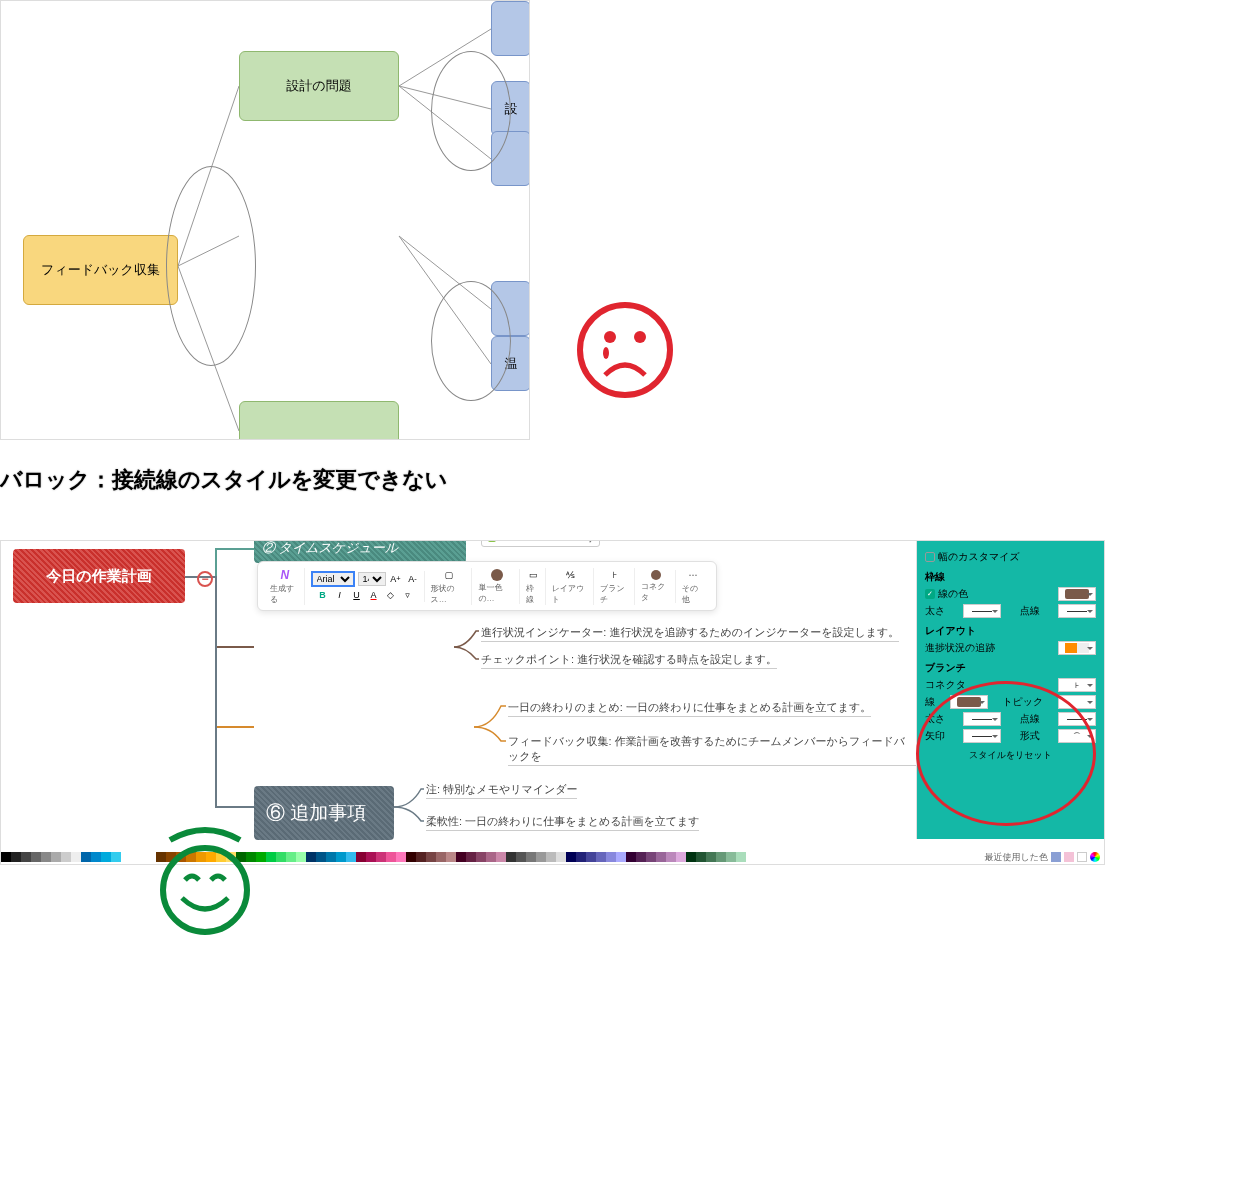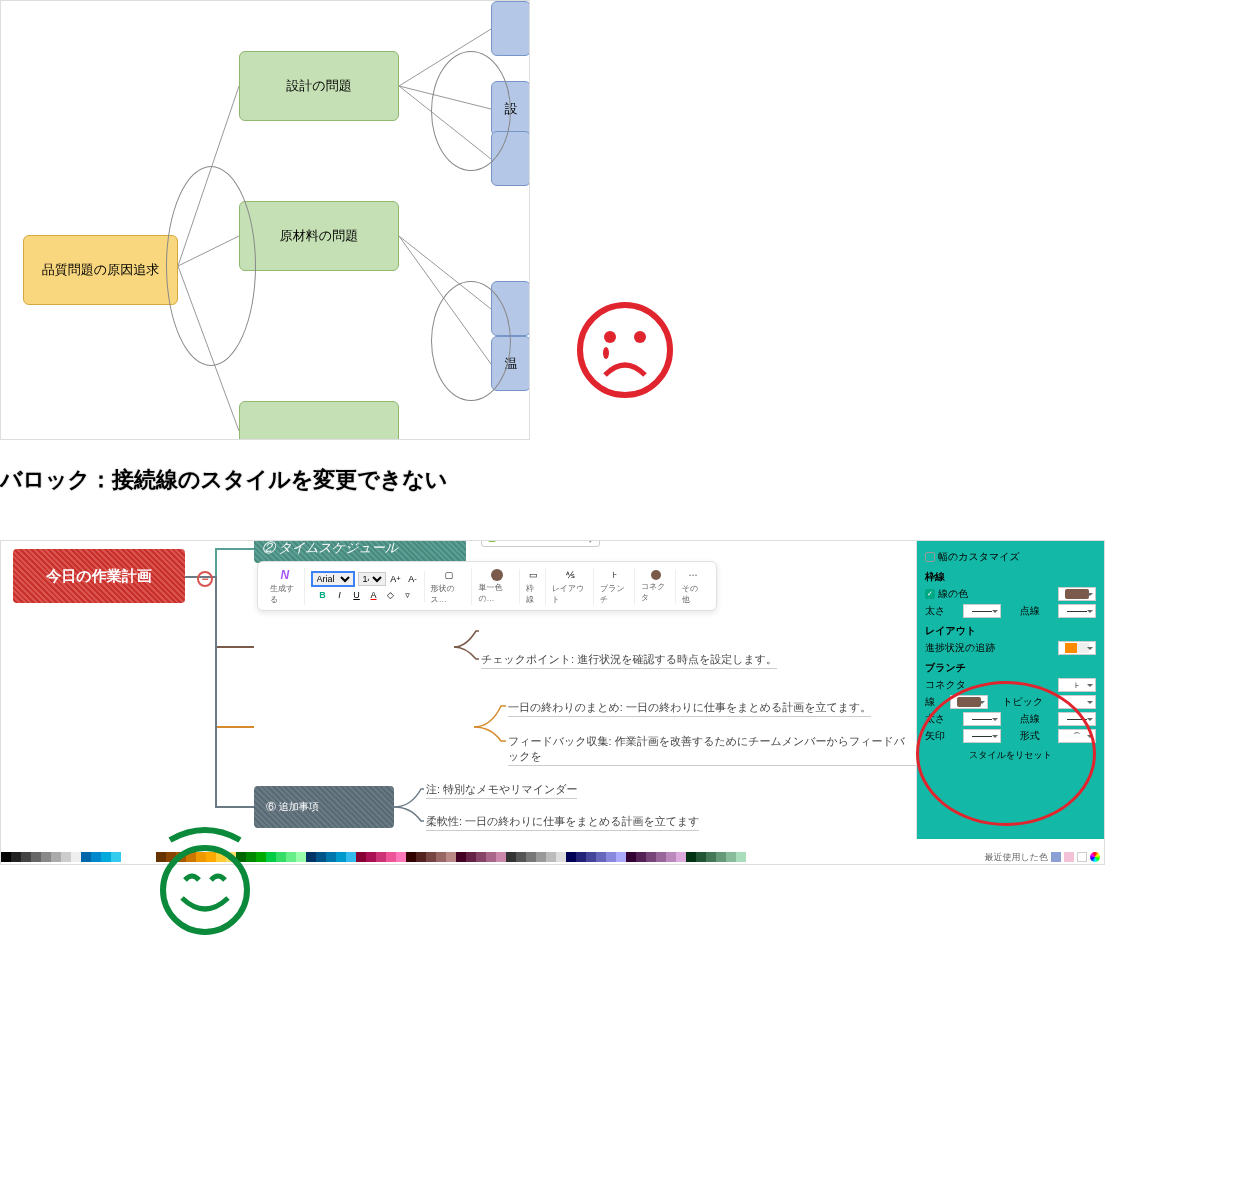--- a/index.html
+++ b/index.html
@@ -31,21 +31,21 @@
 .bottom-shot { position: relative; width: 1105px; height: 325px; margin-top: 45px; background: #fff; border: 1px solid #ddd; overflow: hidden; }
 .main-area { position: absolute; left: 0; top: 0; width: 915px; height: 298px; }
 .side-panel { position: absolute; right: 0; top: 0; width: 188px; height: 298px; background: #14b8a6; border-left: 1px solid #e0e0e0; padding: 6px 8px; font-size: 10px; }
 
 .red-node { position: absolute; left: 12px; top: 8px; width: 172px; height: 54px; background: repeating-linear-gradient(45deg, #d9534f, #d9534f 2px, #c9302c 2px, #c9302c 4px); color: #fff; display: flex; align-items: center; justify-content: center; font-size: 15px; font-weight: bold; border-radius: 4px; }
 .minus-icon { position: absolute; left: 196px; top: 30px; width: 16px; height: 16px; border: 2px solid #d9534f; border-radius: 50%; color: #d9534f; display: flex; align-items: center; justify-content: center; font-size: 12px; font-weight: bold; }
 
 .teal-node { position: absolute; left: 253px; top: -8px; width: 212px; height: 30px; background: repeating-linear-gradient(45deg, #5a9f93, #5a9f93 2px, #4a8a7f 2px, #4a8a7f 4px); color: #fff; display: flex; align-items: center; font-size: 13px; border-radius: 4px; padding: 0 8px; font-style: italic; }
 .brown-node { position: absolute; left: 253px; top: 85px; width: 200px; height: 42px; background: repeating-linear-gradient(45deg, #7a5a4a, #7a5a4a 2px, #6a4a3a 2px, #6a4a3a 4px); color: #fff; display: flex; align-items: center; font-size: 15px; border-radius: 4px; padding: 0 12px; border: 2px solid #4a90d9; }
 .orange-node { position: absolute; left: 253px; top: 165px; width: 220px; height: 42px; background: repeating-linear-gradient(45deg, #d68a2d, #d68a2d 2px, #c67a1d 2px, #c67a1d 4px); color: #fff; display: flex; align-items: center; font-size: 15px; border-radius: 4px; padding: 0 12px; }
-.gray-node { position: absolute; left: 253px; top: 245px; width: 140px; height: 42px; background: repeating-linear-gradient(45deg, #6a7a85, #6a7a85 2px, #5a6a75 2px, #5a6a75 4px); color: #fff; display: flex; align-items: center; font-size: 10px; border-radius: 4px; padding: 0 12px; text-align: center; }
+.gray-node { position: absolute; left: 253px; top: 245px; width: 140px; height: 54px; background: repeating-linear-gradient(45deg, #6a7a85, #6a7a85 2px, #5a6a75 2px, #5a6a75 4px); color: #fff; display: flex; align-items: center; font-size: 19px; border-radius: 4px; padding: 0 12px; text-align: center; }
 
 .time-pill { position: absolute; left: 480px; top: -12px; font-size: 10px; color: #555; border: 1px solid #ccc; border-radius: 3px; padding: 1px 6px; background: #fff; display: flex; align-items: center; gap: 3px; }
 .green-dot { width: 8px; height: 8px; background: #8bc34a; border-radius: 2px; }
 
 .toolbar { position: absolute; left: 256px; top: 20px; width: 460px; height: 50px; background: #fff; border: 1px solid #e0e0e0; border-radius: 6px; box-shadow: 0 2px 6px rgba(0,0,0,0.1); display: flex; align-items: center; padding: 0 8px; gap: 2px; font-size: 9px; }
 .tb-group { display: flex; flex-direction: column; align-items: center; gap: 1px; padding: 0 4px; border-right: 1px solid #eee; }
 .tb-group:last-child { border-right: none; }
 .tb-icons { display: flex; gap: 3px; align-items: center; }
 .tb-label { font-size: 8px; color: #666; }
 .tb-btn { width: 14px; height: 14px; display: inline-flex; align-items: center; justify-content: center; }
@@ -87,27 +87,24 @@
     <line x1="177" y1="265" x2="238" y2="85" stroke="#999" stroke-width="1"></line>
     <line x1="177" y1="265" x2="238" y2="235" stroke="#999" stroke-width="1"></line>
     <line x1="177" y1="265" x2="238" y2="430" stroke="#999" stroke-width="1"></line>
     <line x1="398" y1="85" x2="490" y2="28" stroke="#999" stroke-width="1"></line>
     <line x1="398" y1="85" x2="490" y2="108" stroke="#999" stroke-width="1"></line>
     <line x1="398" y1="85" x2="490" y2="158" stroke="#999" stroke-width="1"></line>
     <line x1="398" y1="235" x2="490" y2="308" stroke="#999" stroke-width="1"></line>
     <line x1="398" y1="235" x2="490" y2="363" stroke="#999" stroke-width="1"></line>
   </svg>
   <div class="node node-yellow">
-        <span>品質問題の原因追求</span>
+        <span>フィードバック収集</span>
       </div>
   <div class="node node-green node-g1">
         <span>設計の問題</span>
-      </div>
-  <div class="node node-green node-g2">
-        <span>原材料の問題</span>
       </div>
   <div class="node node-green node-g3"></div>
   <div class="node node-blue node-b1"></div>
   <div class="node node-blue node-b2">
         <span>設</span>
       </div>
   <div class="node node-blue node-b3"></div>
   <div class="node node-blue node-b4"></div>
   <div class="node node-blue node-b5">
         <span>温</span>
@@ -201,20 +198,21 @@
       <div class="tb-group">
         <span class="tb-btn" style="background:#7a5a4a;border-radius:50%;width:10px;height:10px"></span>
         <span class="tb-label">コネクタ</span>
       </div>
       <div class="tb-group">
         <span class="tb-btn">⋯</span>
         <span class="tb-label">その他</span>
       </div>
     </div>
 
+    <div class="sub-text" style="left:480px;top:83px">進行状況インジケーター: 進行状況を追跡するためのインジケーターを設定します。</div>
     <div class="sub-text" style="left:480px;top:110px">チェックポイント: 進行状況を確認する時点を設定します。</div>
 
     <div class="sub-text" style="left:507px;top:158px">一日の終わりのまとめ: 一日の終わりに仕事をまとめる計画を立てます。</div>
     <div class="sub-text" style="left:507px;top:192px">フィードバック収集: 作業計画を改善するためにチームメンバーからフィードバックを</div>
 
     <div class="gray-node">
         <span>⑥ 追加事項</span>
       </div>
     <div class="sub-text" style="left:425px;top:240px">注: 特別なメモやリマインダー</div>
     <div class="sub-text" style="left:425px;top:272px">柔軟性: 一日の終わりに仕事をまとめる計画を立てます</div>

